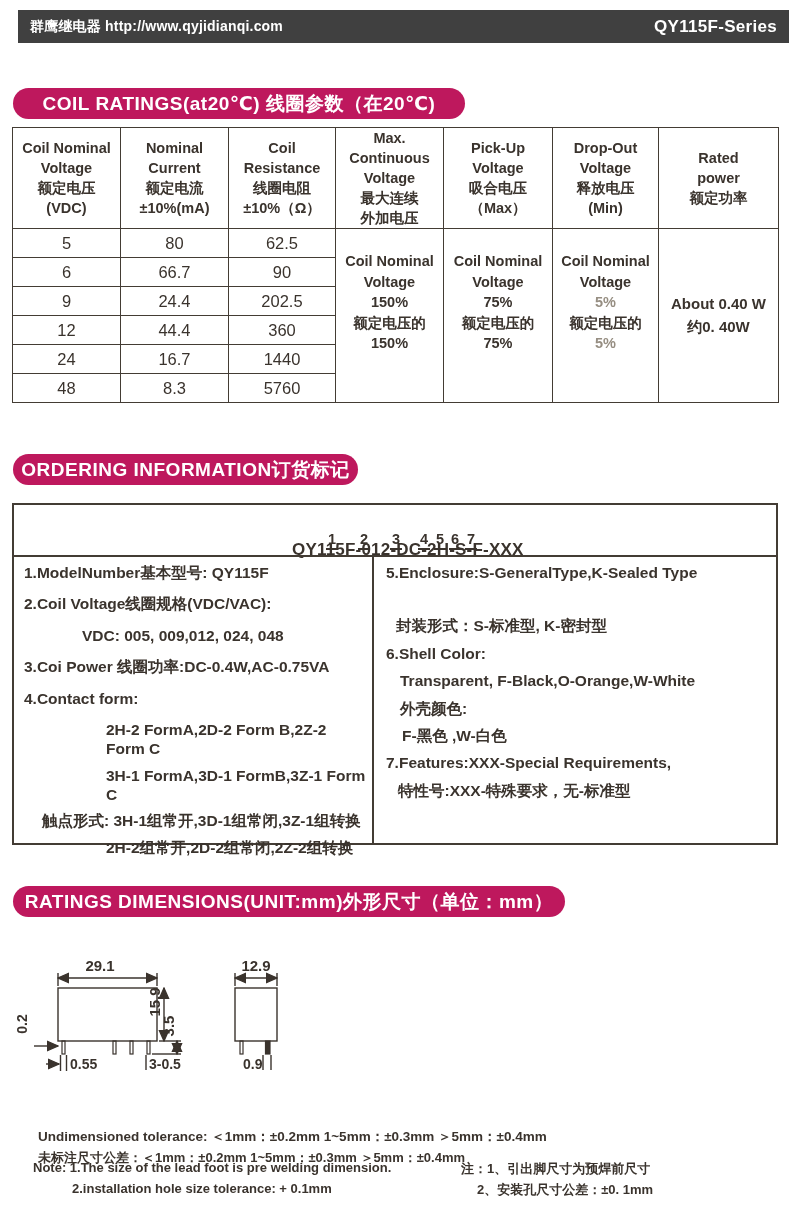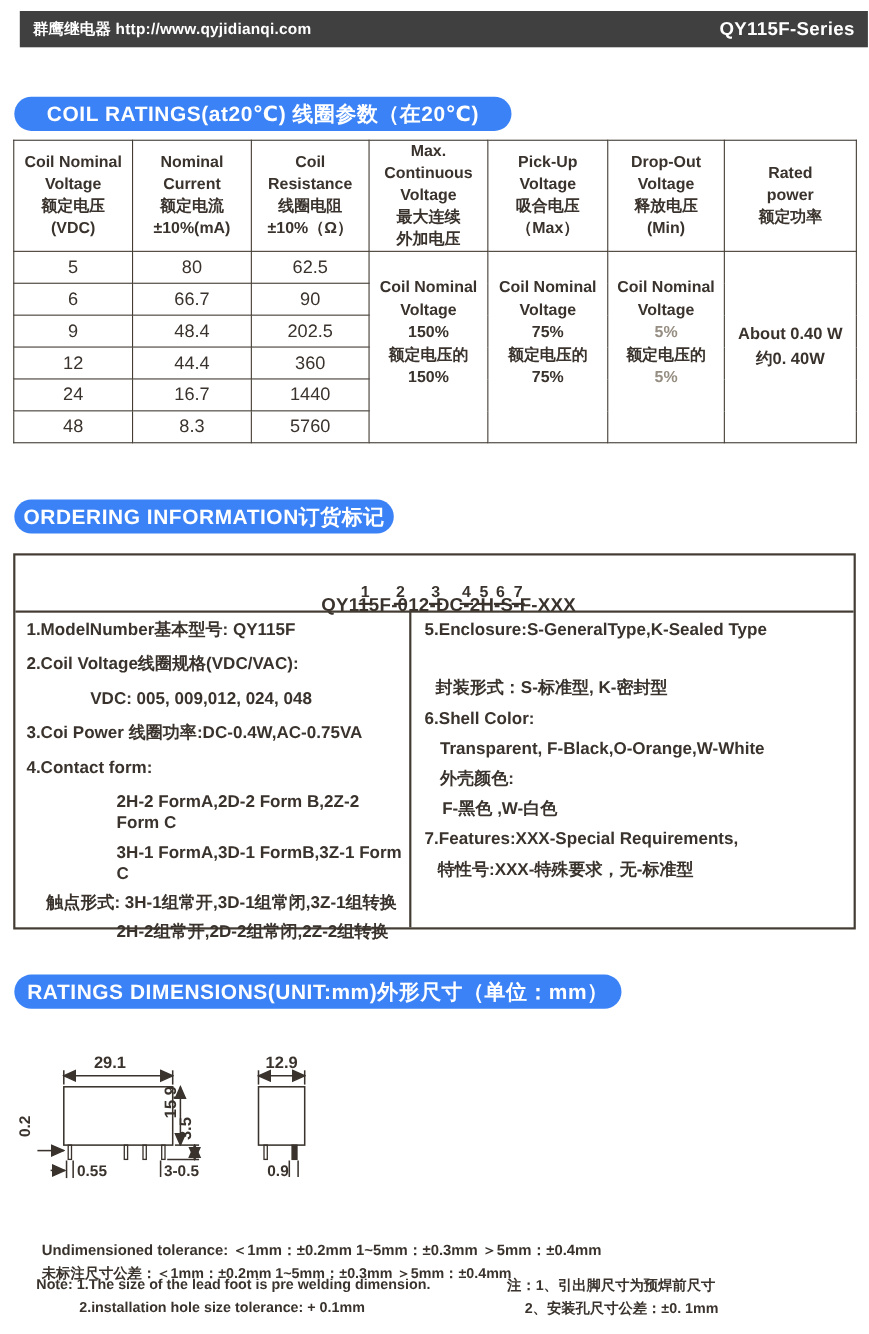--- a/index.html
+++ b/index.html
@@ -12,21 +12,21 @@
   
   .topbar{
     left:18px;top:10px;width:747px;height:33px;background:#404040;
     display:flex;align-items:center;justify-content:space-between;
     padding:0 12px;color:#ffffff;font-weight:bold;
   }
   .topbar .lft{font-size:14px;letter-spacing:.2px;}
   .topbar .rgt{font-size:17px;letter-spacing:.3px;}
   
   .pill{
-    background:#3b82f6;color:#ffffff;font-weight:bold;border-radius:16px;
+    background:#be185d;color:#ffffff;font-weight:bold;border-radius:16px;
     display:flex;align-items:center;justify-content:center;
     font-size:19px;letter-spacing:.5px;height:31px;
   }
   .pill-coil{left:13px;top:88px;width:452px;}
   .pill-order{left:13px;top:454px;width:345px;}
   .pill-outline{left:13px;top:886px;width:552px;}
   
   .coil-table{left:12px;top:127px;border-collapse:collapse;table-layout:fixed;width:766px;}
   .coil-table th,.coil-table td{
     border:1.8px solid #433c34;text-align:center;padding:0;vertical-align:middle;
@@ -168,21 +168,21 @@
       <div>约0. 40W</div>
     </td>
   </tr>
   <tr class="brow">
     <td class="v">6</td>
     <td class="v">66.7</td>
     <td class="v">90</td>
   </tr>
   <tr class="brow">
     <td class="v">9</td>
-    <td class="v">48.4</td>
+    <td class="v">24.4</td>
     <td class="v">202.5</td>
   </tr>
   <tr class="brow">
     <td class="v">12</td>
     <td class="v">44.4</td>
     <td class="v">360</td>
   </tr>
   <tr class="brow">
     <td class="v">24</td>
     <td class="v">16.7</td>

